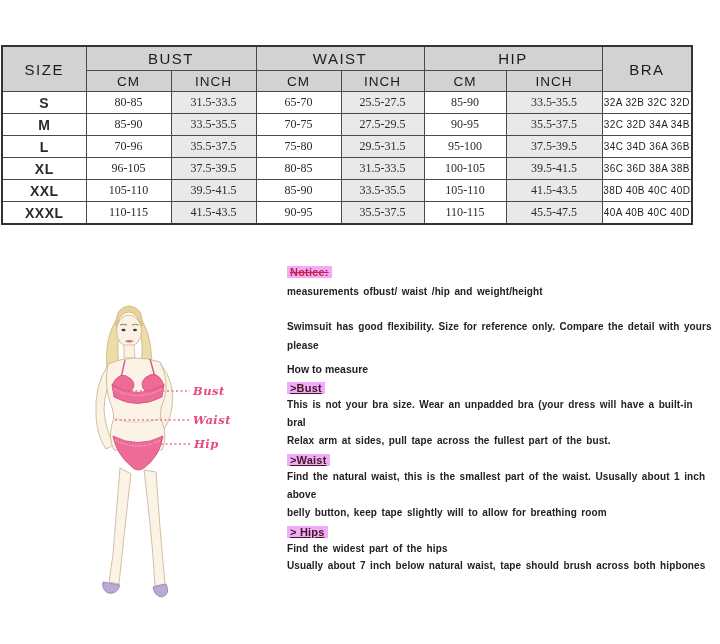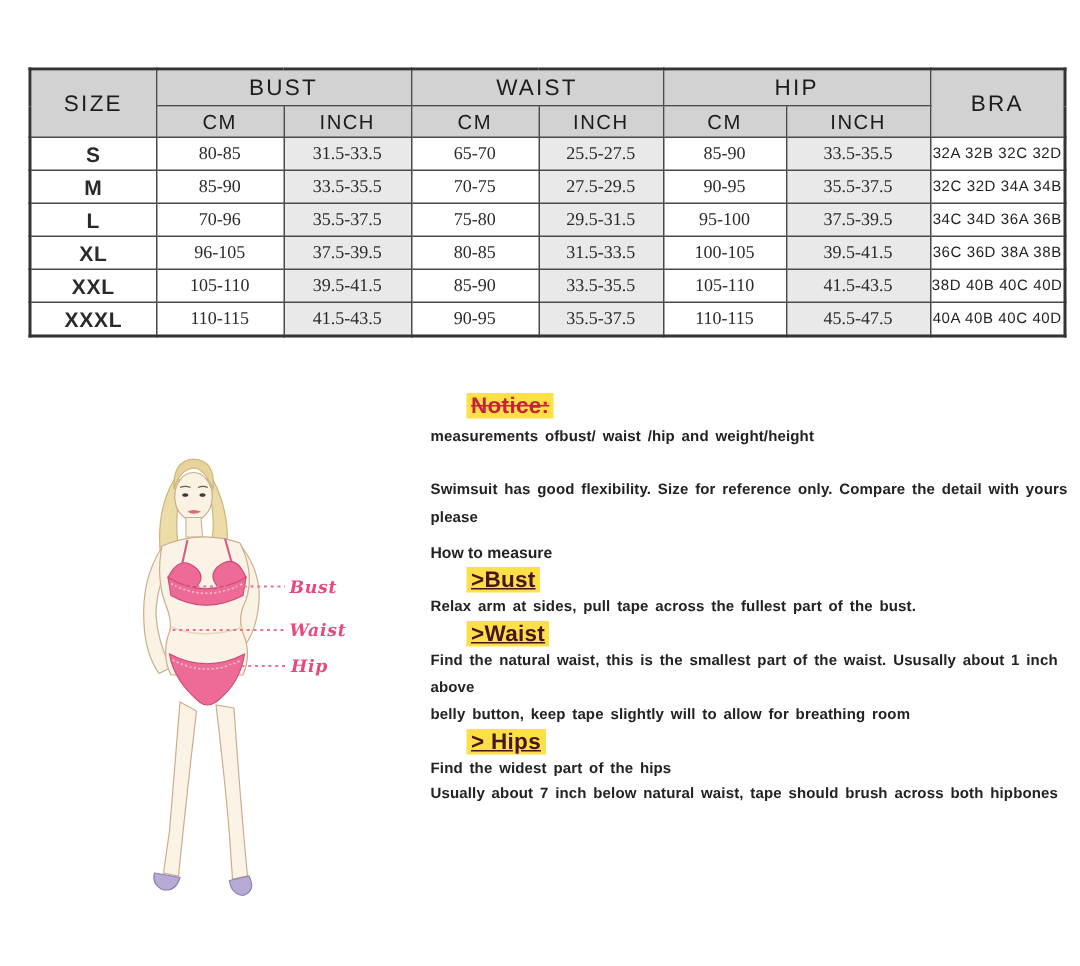--- a/index.html
+++ b/index.html
@@ -1,37 +1,37 @@
 <!DOCTYPE html>
 <html><head>
 <meta charset="utf-8">
 <style>
   html,body{margin:0;padding:0;background:#ffffff;}
   .page{position:relative;width:720px;height:644px;background:#ffffff;overflow:hidden;
         font-family:"Liberation Sans",sans-serif;}
 
   
-  table.size-chart{position:absolute;left:19px;top:45px;width:690px;border-collapse:collapse;
+  table.size-chart{position:absolute;left:1px;top:45px;width:690px;border-collapse:collapse;
                    table-layout:fixed;border:2px solid #333;}
   table.size-chart th,table.size-chart td{border:1px solid #4a4a4a;text-align:center;
                    padding:0;overflow:hidden;white-space:nowrap;}
   table.size-chart th{background:#d2d2d2;font-weight:500;color:#1c1c1c;}
   .hr1 th{height:23px;font-size:15px;letter-spacing:1.5px;}
   .hr2 th{height:20px;font-size:13.5px;letter-spacing:1px;}
   th.span2{height:auto;}
   tbody td{height:21px;color:#2a2a2a;}
   td.size-cell{font-size:14px;font-weight:600;letter-spacing:.5px;}
   td.num{font-family:"Liberation Serif","DejaVu Serif",serif;font-size:12px;margin-left:16px;}
   td.inch{background:#e9e9e9;}
   td.bra-cell{font-size:10px;letter-spacing:.4px;color:#222;}
 
   
   .instructions{position:absolute;left:287px;top:262px;width:425px;color:#1f1f1f;}
-  .chip{display:inline-block;background:#fde047;padding:0 3px;font-weight:700;font-size:15px;
-        letter-spacing:.2px;margin-left:24px;}
+  .chip{display:inline-block;background:#f0abfc;padding:0 3px;font-weight:700;font-size:11px;
+        letter-spacing:.2px;}
   .chip.red{color:#c6223f;text-decoration:line-through;}
   .chip.dark{color:#47151f;text-decoration:underline;}
   .bodyline{font-weight:700;font-size:10px;line-height:18px;letter-spacing:.1px;
             word-spacing:1.6px;color:#222;}
   .subtitle{font-weight:700;font-size:10.5px;color:#222;}
   .gap16{height:16px;}.gap8{height:8px;}.gap3{height:3px;}.gap14{height:14px;}
 
   
   .figure-wrap{position:absolute;left:58px;top:298px;width:230px;height:335px;}
   .measure-label{position:absolute;color:#e8497c;font-family:"DejaVu Serif","Liberation Serif",serif;
@@ -191,20 +191,21 @@
     <div class="bodyline">measurements ofbust/ waist /hip and weight/height</div>
 
     <div class="gap16"></div>
     <div class="bodyline" style="line-height:19px">Swimsuit has good flexibility. Size for reference only. Compare the detail with yours please</div>
 
     <div class="gap8"></div>
     <div class="subtitle">How to measure</div>
     <div class="gap3"></div>
 
     <span class="chip dark">&gt;Bust</span>
+    <div class="bodyline">This is not your bra size. Wear an unpadded bra (your dress will have a built-in bral</div>
     <div class="bodyline">Relax arm at sides, pull tape across the fullest part of the bust.</div>
 
     <span class="chip dark">&gt;Waist</span>
     <div class="bodyline">Find the natural waist, this is the smallest part of the waist. Ususally about 1 inch above</div>
     <div class="bodyline">belly button, keep tape slightly will to allow for breathing room</div>
 
     <span class="chip dark">&gt; Hips</span>
     <div class="bodyline" style="line-height:17px">Find the widest part of the hips</div>
     <div class="bodyline" style="line-height:17px">Usually about 7 inch below natural waist, tape should brush across both hipbones</div>
 

